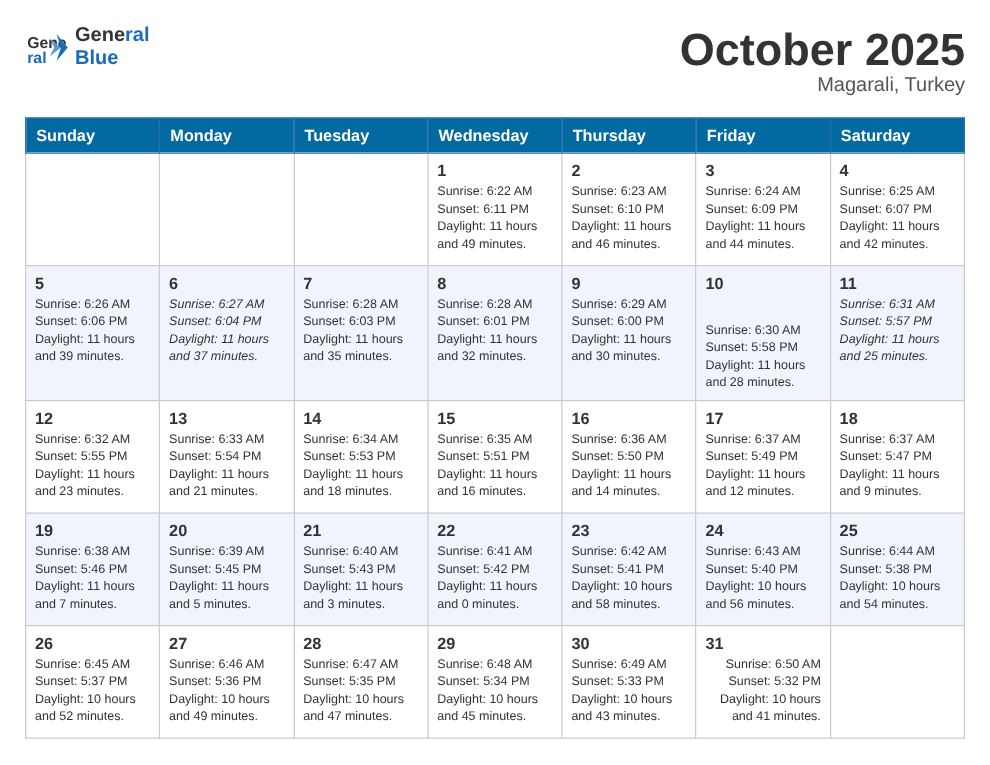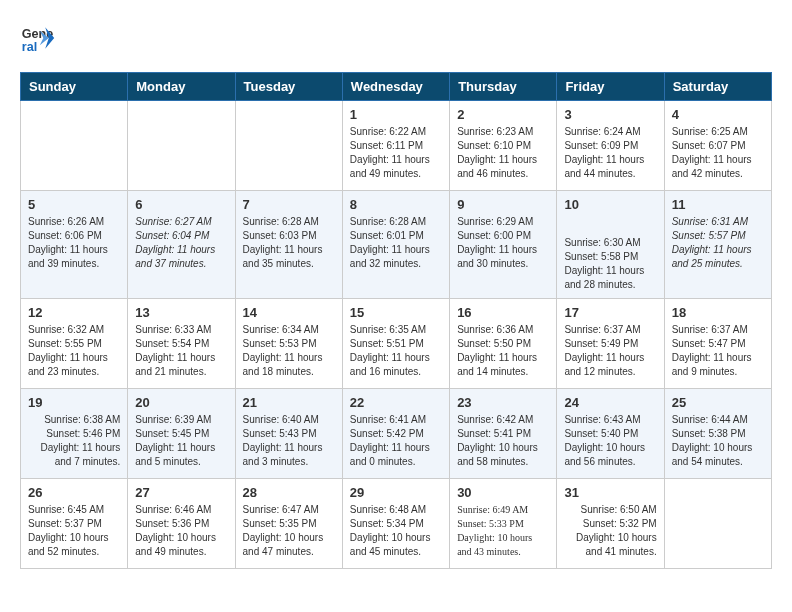--- a/index.html
+++ b/index.html
@@ -68,33 +68,41 @@
       margin-bottom: 3px;
     }
     .day-info {
       font-size: 10px;
       color: #333;
       line-height: 1.4;
     }
     .empty { background: #f9f9f9; }
     .calendar tr:nth-child(odd) td { background: #ffffff; }
     .calendar tr:nth-child(even) td { background: #f0f5fb; }
-    .calendar thead tr th { background: #0c4a6e; }
+    .calendar thead tr th { background: #0369a1; }
   </style>
 </head>
 <body>
 
 <div class="header">
   <div class="logo">
     <svg class="logo-icon" viewBox="0 0 40 40">
       <text x="2" y="20" font-size="14" font-weight="bold" fill="#333">Gene</text>
       <text x="2" y="34" font-size="14" font-weight="bold" fill="#1a6bbf">ral</text>
       <polygon points="28,8 38,20 28,32 32,20" fill="#1a6bbf"></polygon>
       <polygon points="22,12 32,20 22,28 26,20" fill="#5599dd"></polygon>
     </svg>
+    <div>
+      <div style="font-size:16px;font-weight:bold;color:#333;">Gene<span style="color:#1a6bbf;">ral</span></div>
+      <div style="font-size:16px;font-weight:bold;color:#1a6bbf;">Blue</div>
+    </div>
+  </div>
+  <div class="title-area">
+    <div class="month-title">October 2025</div>
+    <div class="location">Magarali, Turkey</div>
   </div>
 </div>
 
 <table class="calendar">
   <thead>
     <tr>
     <th>Sunday</th>
         <th>Monday</th>
         <th>Tuesday</th>
         <th>Wednesday</th>
@@ -235,21 +243,21 @@
           <div class="day-number">18</div>
           <div class="day-info" style="white-space: pre-line;">Sunrise: 6:37 AM
 Sunset: 5:47 PM
 Daylight: 11 hours
 and 9 minutes.</div>
         </td>
       </tr>
       <tr>
         <td>
           <div class="day-number">19</div>
-          <div class="day-info" style="white-space: pre-line; text-align: right;">Sunrise: 6:38 AM
+          <div class="day-info" style="white-space: pre-line;">Sunrise: 6:38 AM
 Sunset: 5:46 PM
 Daylight: 11 hours
 and 7 minutes.</div>
         </td>
         <td>
           <div class="day-number">20</div>
           <div class="day-info" style="white-space: pre-line;">Sunrise: 6:39 AM
 Sunset: 5:45 PM
 Daylight: 11 hours
 and 5 minutes.</div>
@@ -314,21 +322,21 @@
         </td>
         <td>
           <div class="day-number">29</div>
           <div class="day-info" style="white-space: pre-line;">Sunrise: 6:48 AM
 Sunset: 5:34 PM
 Daylight: 10 hours
 and 45 minutes.</div>
         </td>
         <td>
           <div class="day-number">30</div>
-          <div class="day-info" style="white-space: pre-line; font-family: Liberation Serif, serif;">Sunrise: 6:49 AM
+          <div class="day-info" style="white-space: pre-line;">Sunrise: 6:49 AM
 Sunset: 5:33 PM
 Daylight: 10 hours
 and 43 minutes.</div>
         </td>
         <td>
           <div class="day-number">31</div>
           <div class="day-info" style="white-space: pre-line; text-align: right;">Sunrise: 6:50 AM
 Sunset: 5:32 PM
 Daylight: 10 hours
 and 41 minutes.</div>

